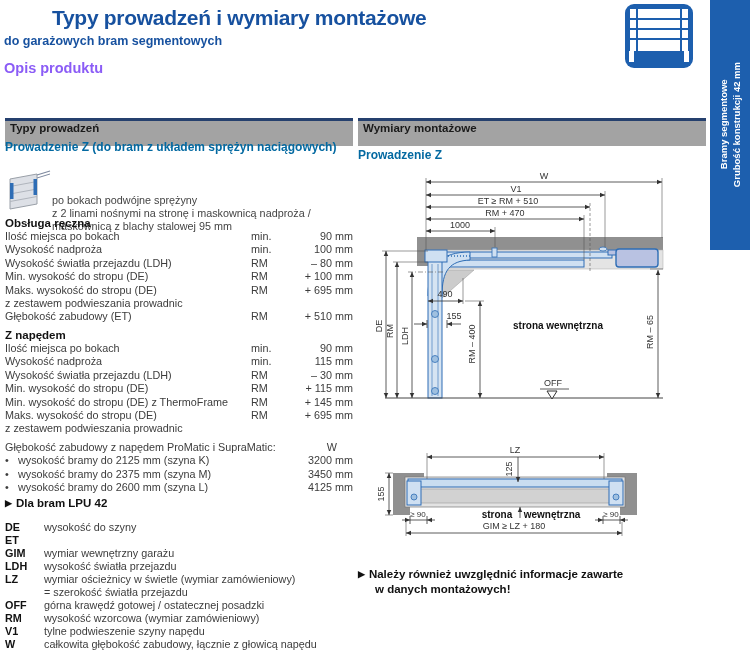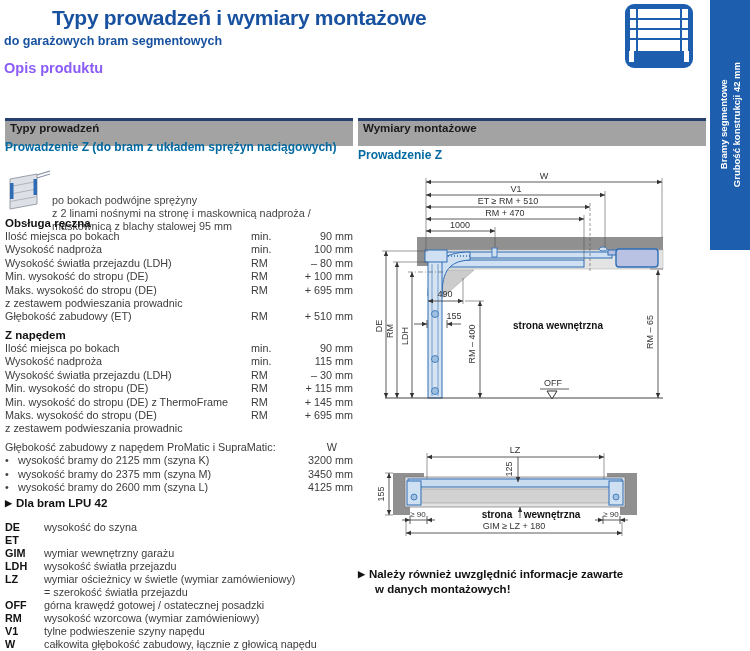--- a/index.html
+++ b/index.html
@@ -195,21 +195,21 @@
       </div>
   </div>
 
   <div class="abs pnote" style="left:5px;top:497px;">
     <span class="marker">▶</span><span>Dla bram LPU 42</span>
   </div>
 
   <div class="abs legend">
     <div class="lrow">
         <span class="labbr">DE</span>
-        <span>wysokość do szyna</span>
+        <span>wysokość do szyny</span>
       </div>
     <div class="lrow">
         <span class="labbr">ET</span>
       </div>
     <div class="lrow">
         <span class="labbr">GIM</span>
         <span>wymiar wewnętrzny garażu</span>
       </div>
     <div class="lrow">
         <span class="labbr">LDH</span>

